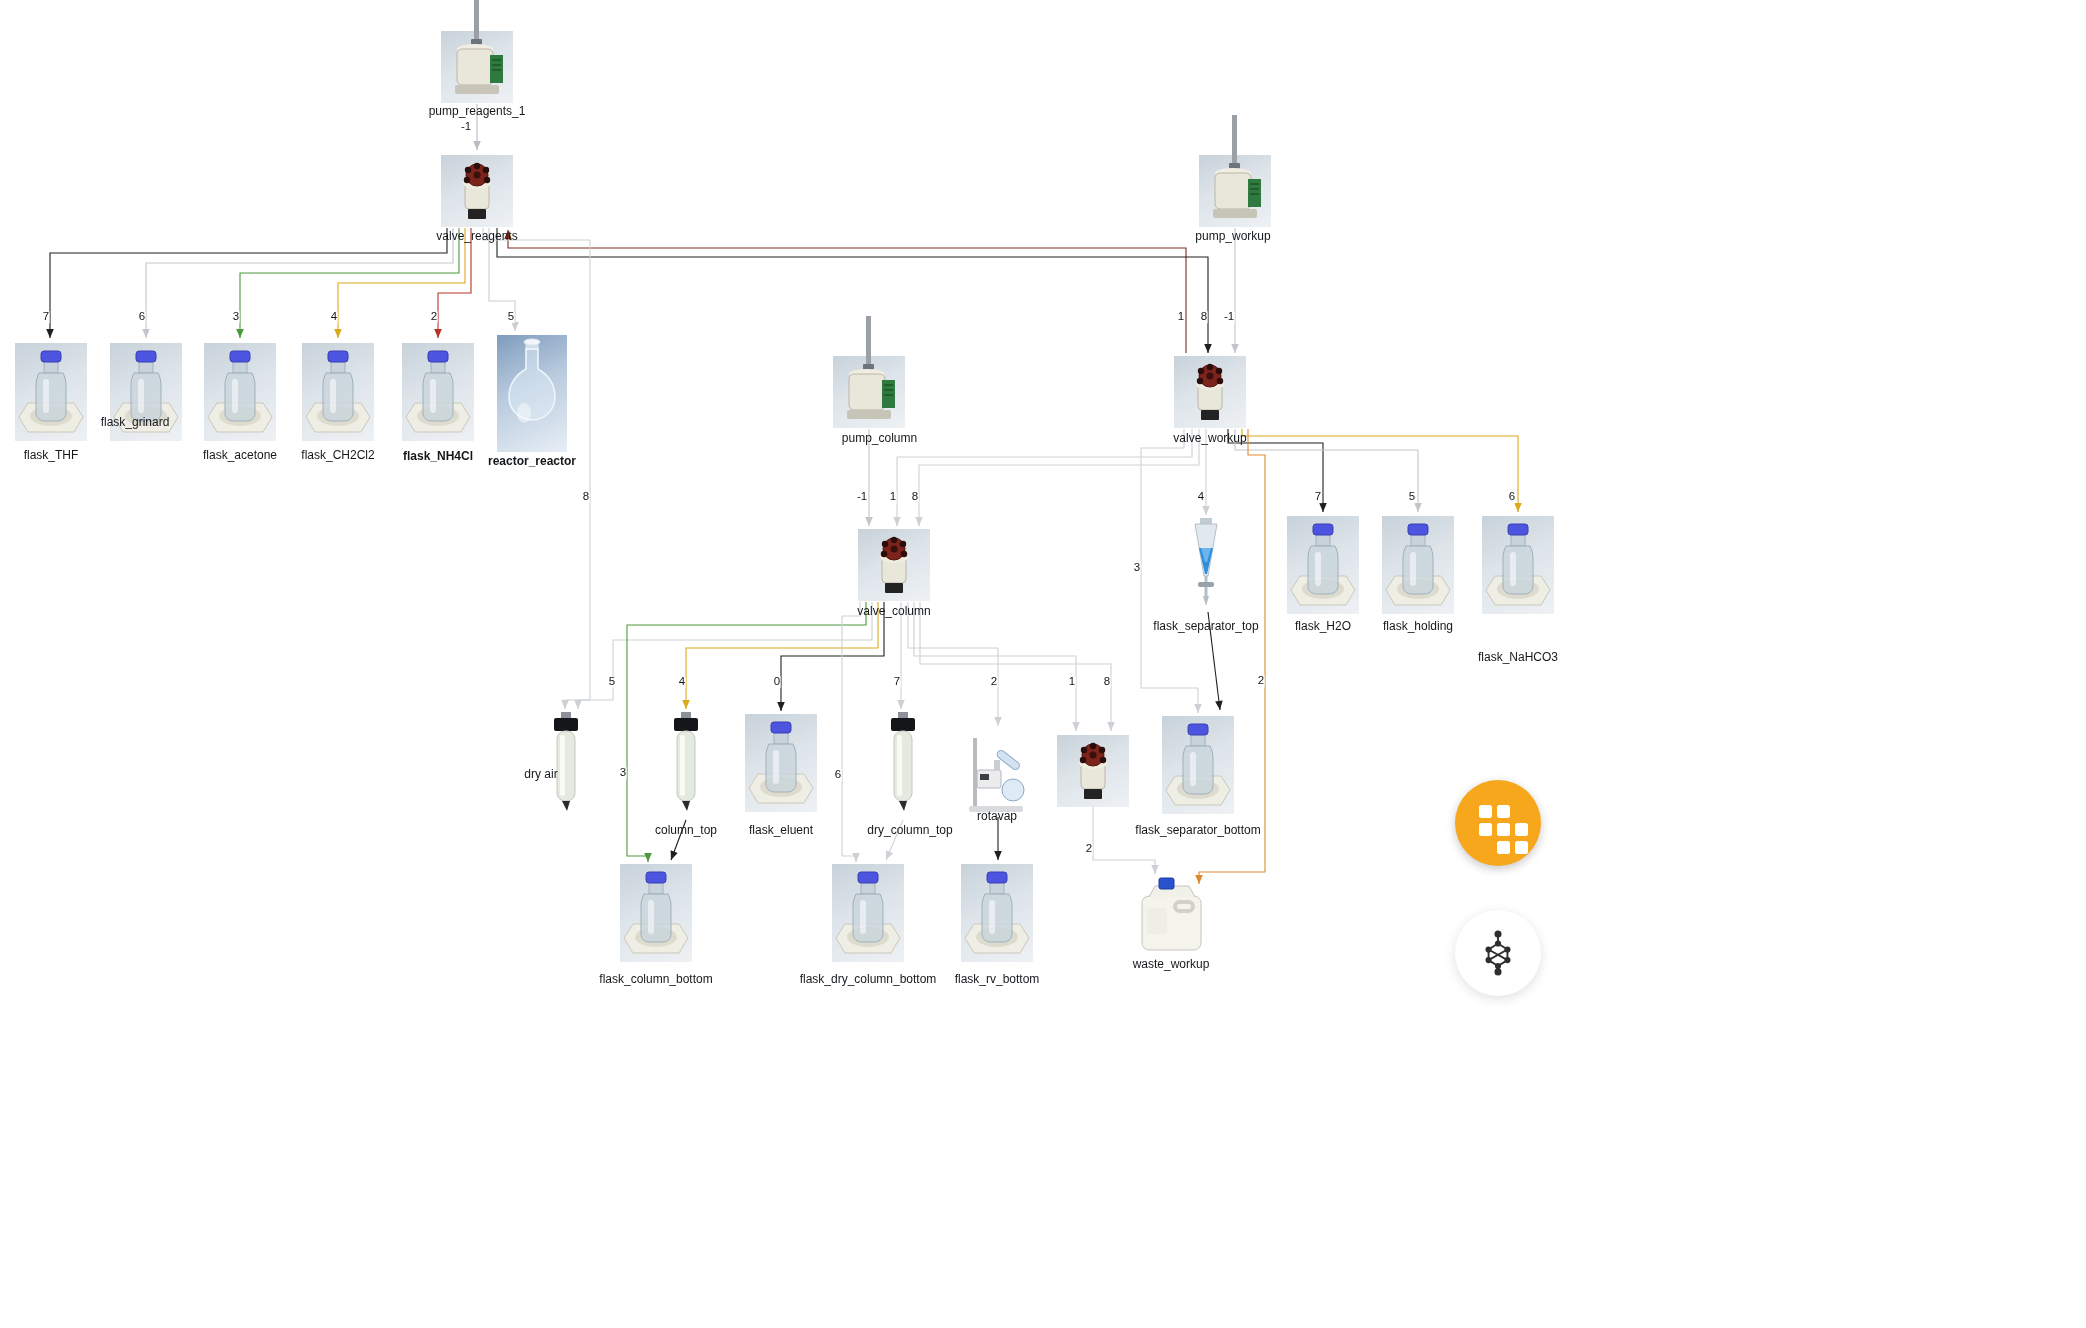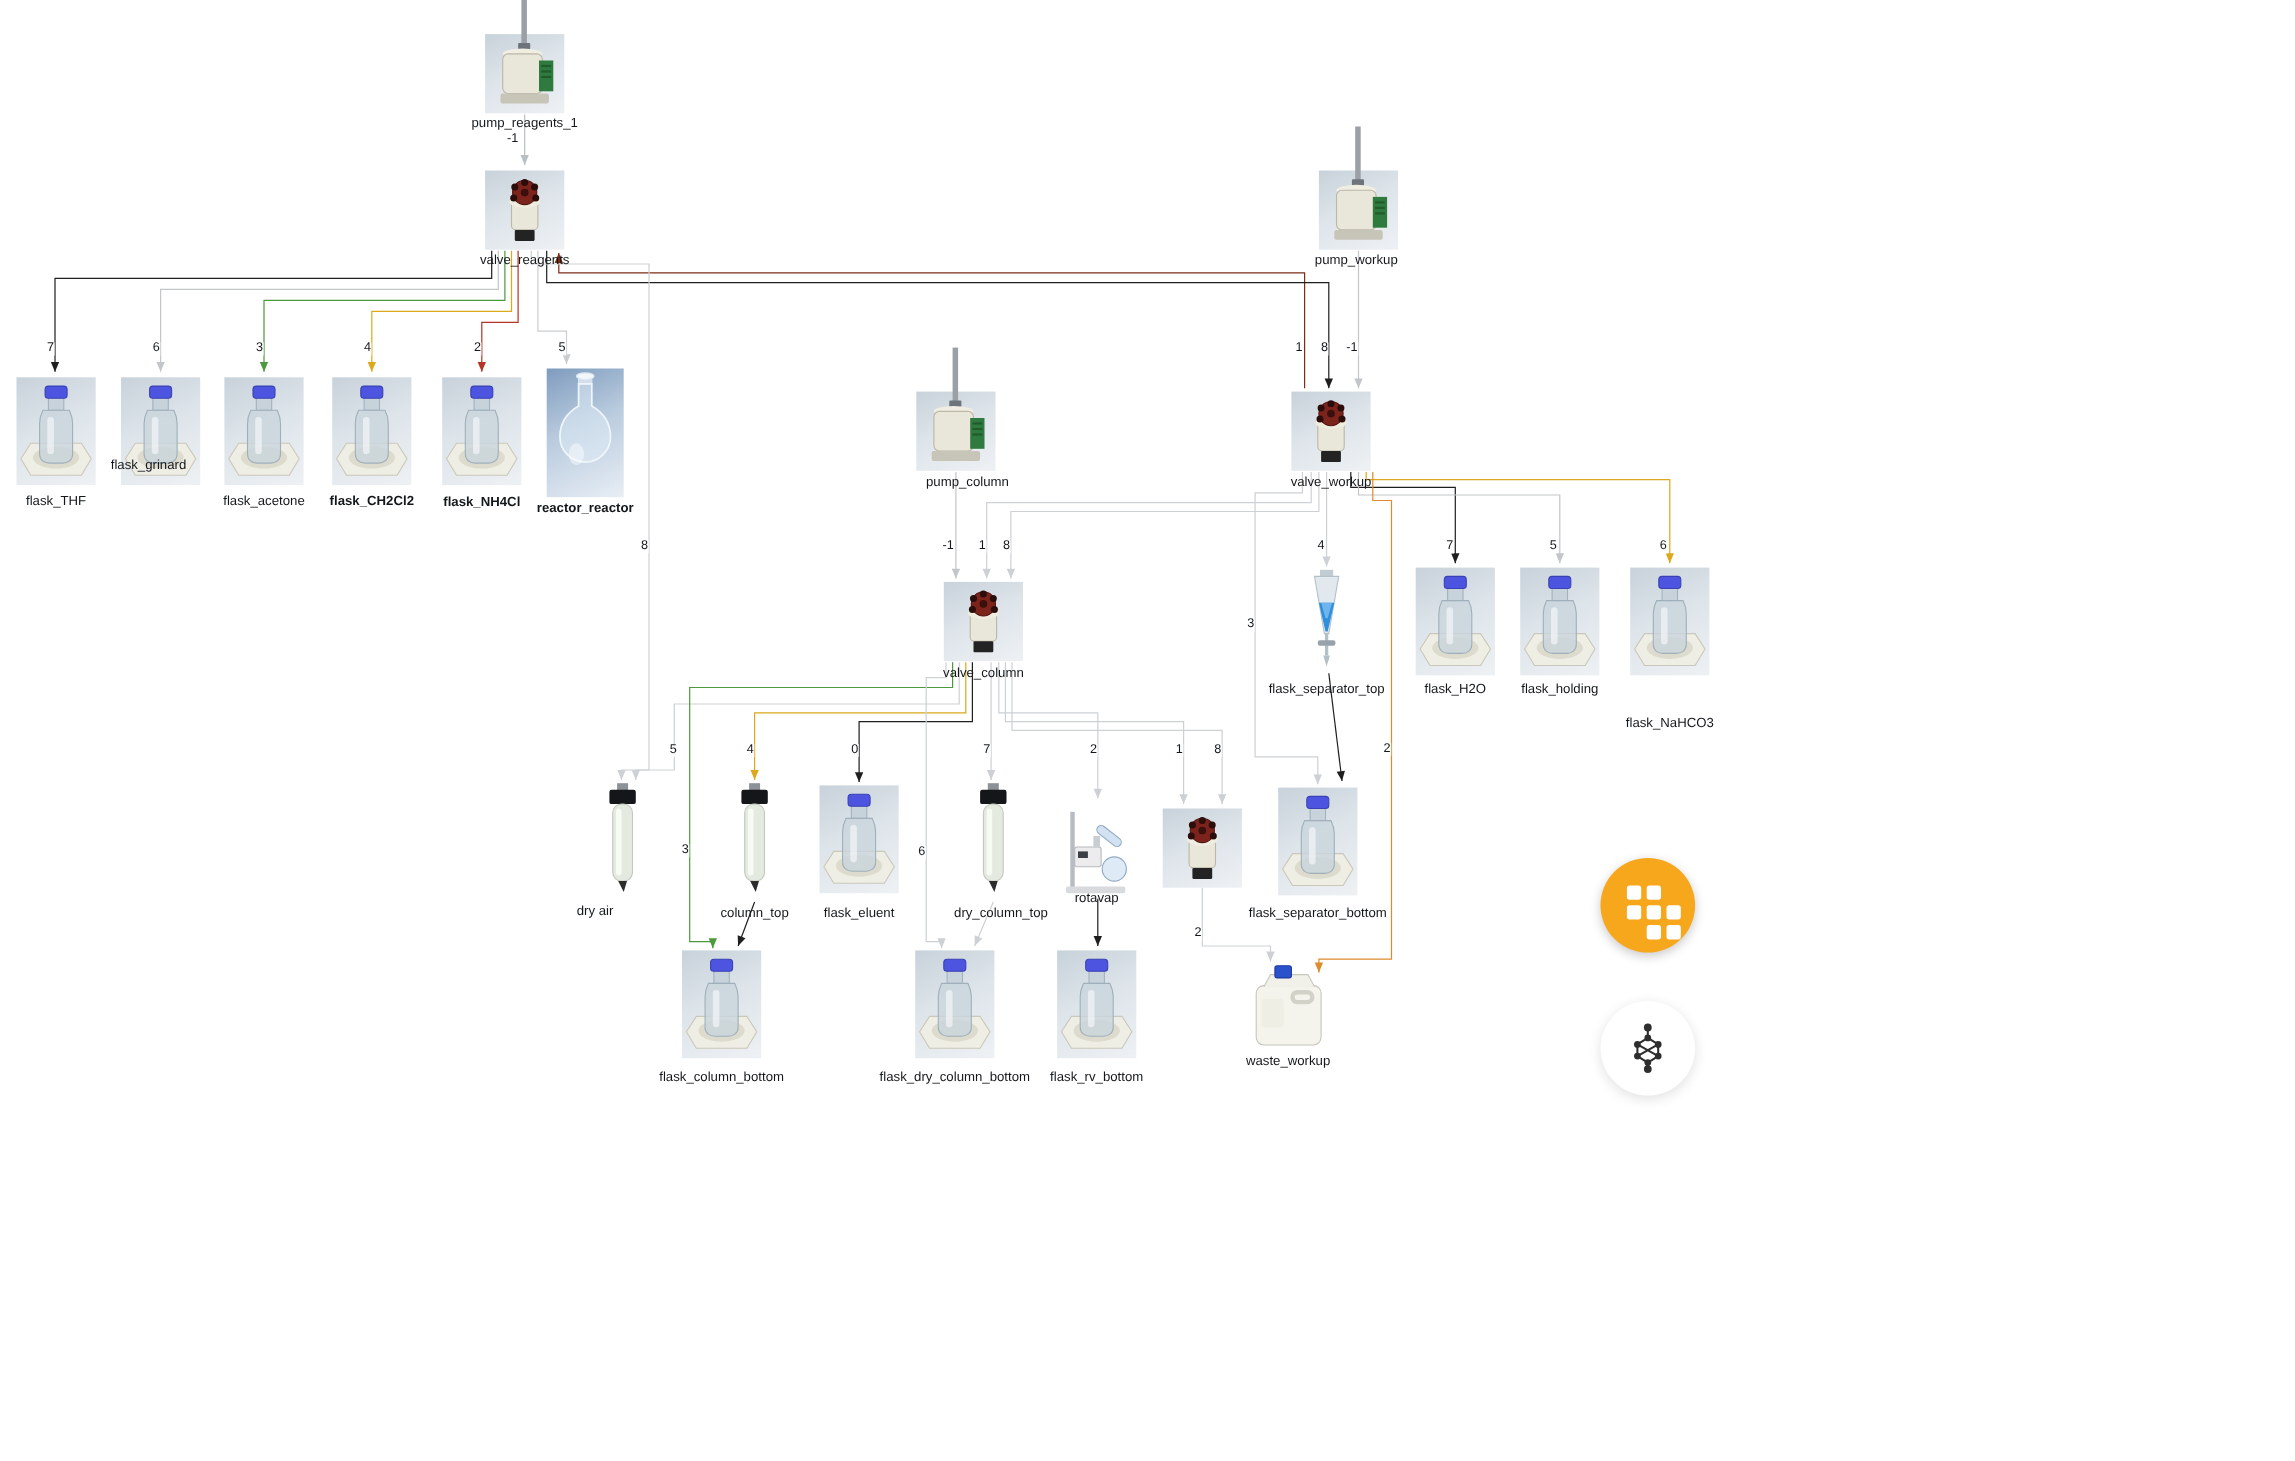--- a/index.html
+++ b/index.html
@@ -218,21 +218,21 @@
     <div class="node flask" style="left: 302px; top: 343px; width: 72px; height: 98px;">
       <svg viewBox="0 0 72 98">
     <polygon points="13,60 59,60 68,74 59,89 13,89 4,74" fill="#efeee5" stroke="#cac8ba"></polygon>
     <ellipse cx="36" cy="73" rx="21" ry="10" fill="#dddbce"></ellipse>
     <rect x="29" y="14" width="14" height="16" fill="rgba(196,208,216,.85)" stroke="#a3b2bc"></rect>
     <rect x="26" y="8" width="20" height="11" rx="3" fill="#4d55e0" stroke="#3a41b4"></rect>
     <path d="M24,30 h24 c2,4 3,8 3,12 v28 c0,5 -4,8 -9,8 h-12 c-5,0 -9,-3 -9,-8 v-28 c0,-4 1,-8 3,-12 z" fill="rgba(201,213,220,.8)" stroke="#9fb0ba"></path>
     <rect x="28" y="36" width="6" height="34" rx="3" fill="rgba(255,255,255,.55)"></rect>
   </svg>
     </div>
-    <div class="node-label" style="left: 338px; top: 455px; font-weight: bold;">flask_CH2Cl2</div>
+    <div class="node-label" style="left: 338px; top: 455px;">flask_CH2Cl2</div>
     <div class="node flask" style="left: 402px; top: 343px; width: 72px; height: 98px;">
       <svg viewBox="0 0 72 98">
     <polygon points="13,60 59,60 68,74 59,89 13,89 4,74" fill="#efeee5" stroke="#cac8ba"></polygon>
     <ellipse cx="36" cy="73" rx="21" ry="10" fill="#dddbce"></ellipse>
     <rect x="29" y="14" width="14" height="16" fill="rgba(196,208,216,.85)" stroke="#a3b2bc"></rect>
     <rect x="26" y="8" width="20" height="11" rx="3" fill="#4d55e0" stroke="#3a41b4"></rect>
     <path d="M24,30 h24 c2,4 3,8 3,12 v28 c0,5 -4,8 -9,8 h-12 c-5,0 -9,-3 -9,-8 v-28 c0,-4 1,-8 3,-12 z" fill="rgba(201,213,220,.8)" stroke="#9fb0ba"></path>
     <rect x="28" y="36" width="6" height="34" rx="3" fill="rgba(255,255,255,.55)"></rect>
   </svg>
     </div>
@@ -337,21 +337,21 @@
     <div class="node-label" style="left: 1518px; top: 657px;">flask_NaHCO3</div>
     <div class="node column" style="left: 548px; top: 712px; width: 36px; height: 106px;">
       <svg viewBox="0 0 36 106">
     <rect x="13" y="0" width="10" height="7" fill="#8d9298"></rect>
     <rect x="6" y="6" width="24" height="13" rx="2" fill="#15161a"></rect>
     <rect x="9" y="19" width="18" height="70" rx="8" fill="#e4eadf" stroke="#c3c9be"></rect>
     <rect x="12" y="23" width="5" height="61" rx="2.5" fill="#f8fbf4"></rect>
     <polygon points="14,89 22,89 19,99" fill="#2c2c2c"></polygon>
   </svg>
     </div>
-    <div class="node-label" style="left: 541px; top: 828px; text-align: center;">dry air</div>
+    <div class="node-label" style="left: 541px; top: 774px; text-align: center;">dry air</div>
     <div class="node column" style="left: 668px; top: 712px; width: 36px; height: 106px;">
       <svg viewBox="0 0 36 106">
     <rect x="13" y="0" width="10" height="7" fill="#8d9298"></rect>
     <rect x="6" y="6" width="24" height="13" rx="2" fill="#15161a"></rect>
     <rect x="9" y="19" width="18" height="70" rx="8" fill="#e4eadf" stroke="#c3c9be"></rect>
     <rect x="12" y="23" width="5" height="61" rx="2.5" fill="#f8fbf4"></rect>
     <polygon points="14,89 22,89 19,99" fill="#2c2c2c"></polygon>
   </svg>
     </div>
     <div class="node-label" style="left: 686px; top: 830px;">column_top</div>

